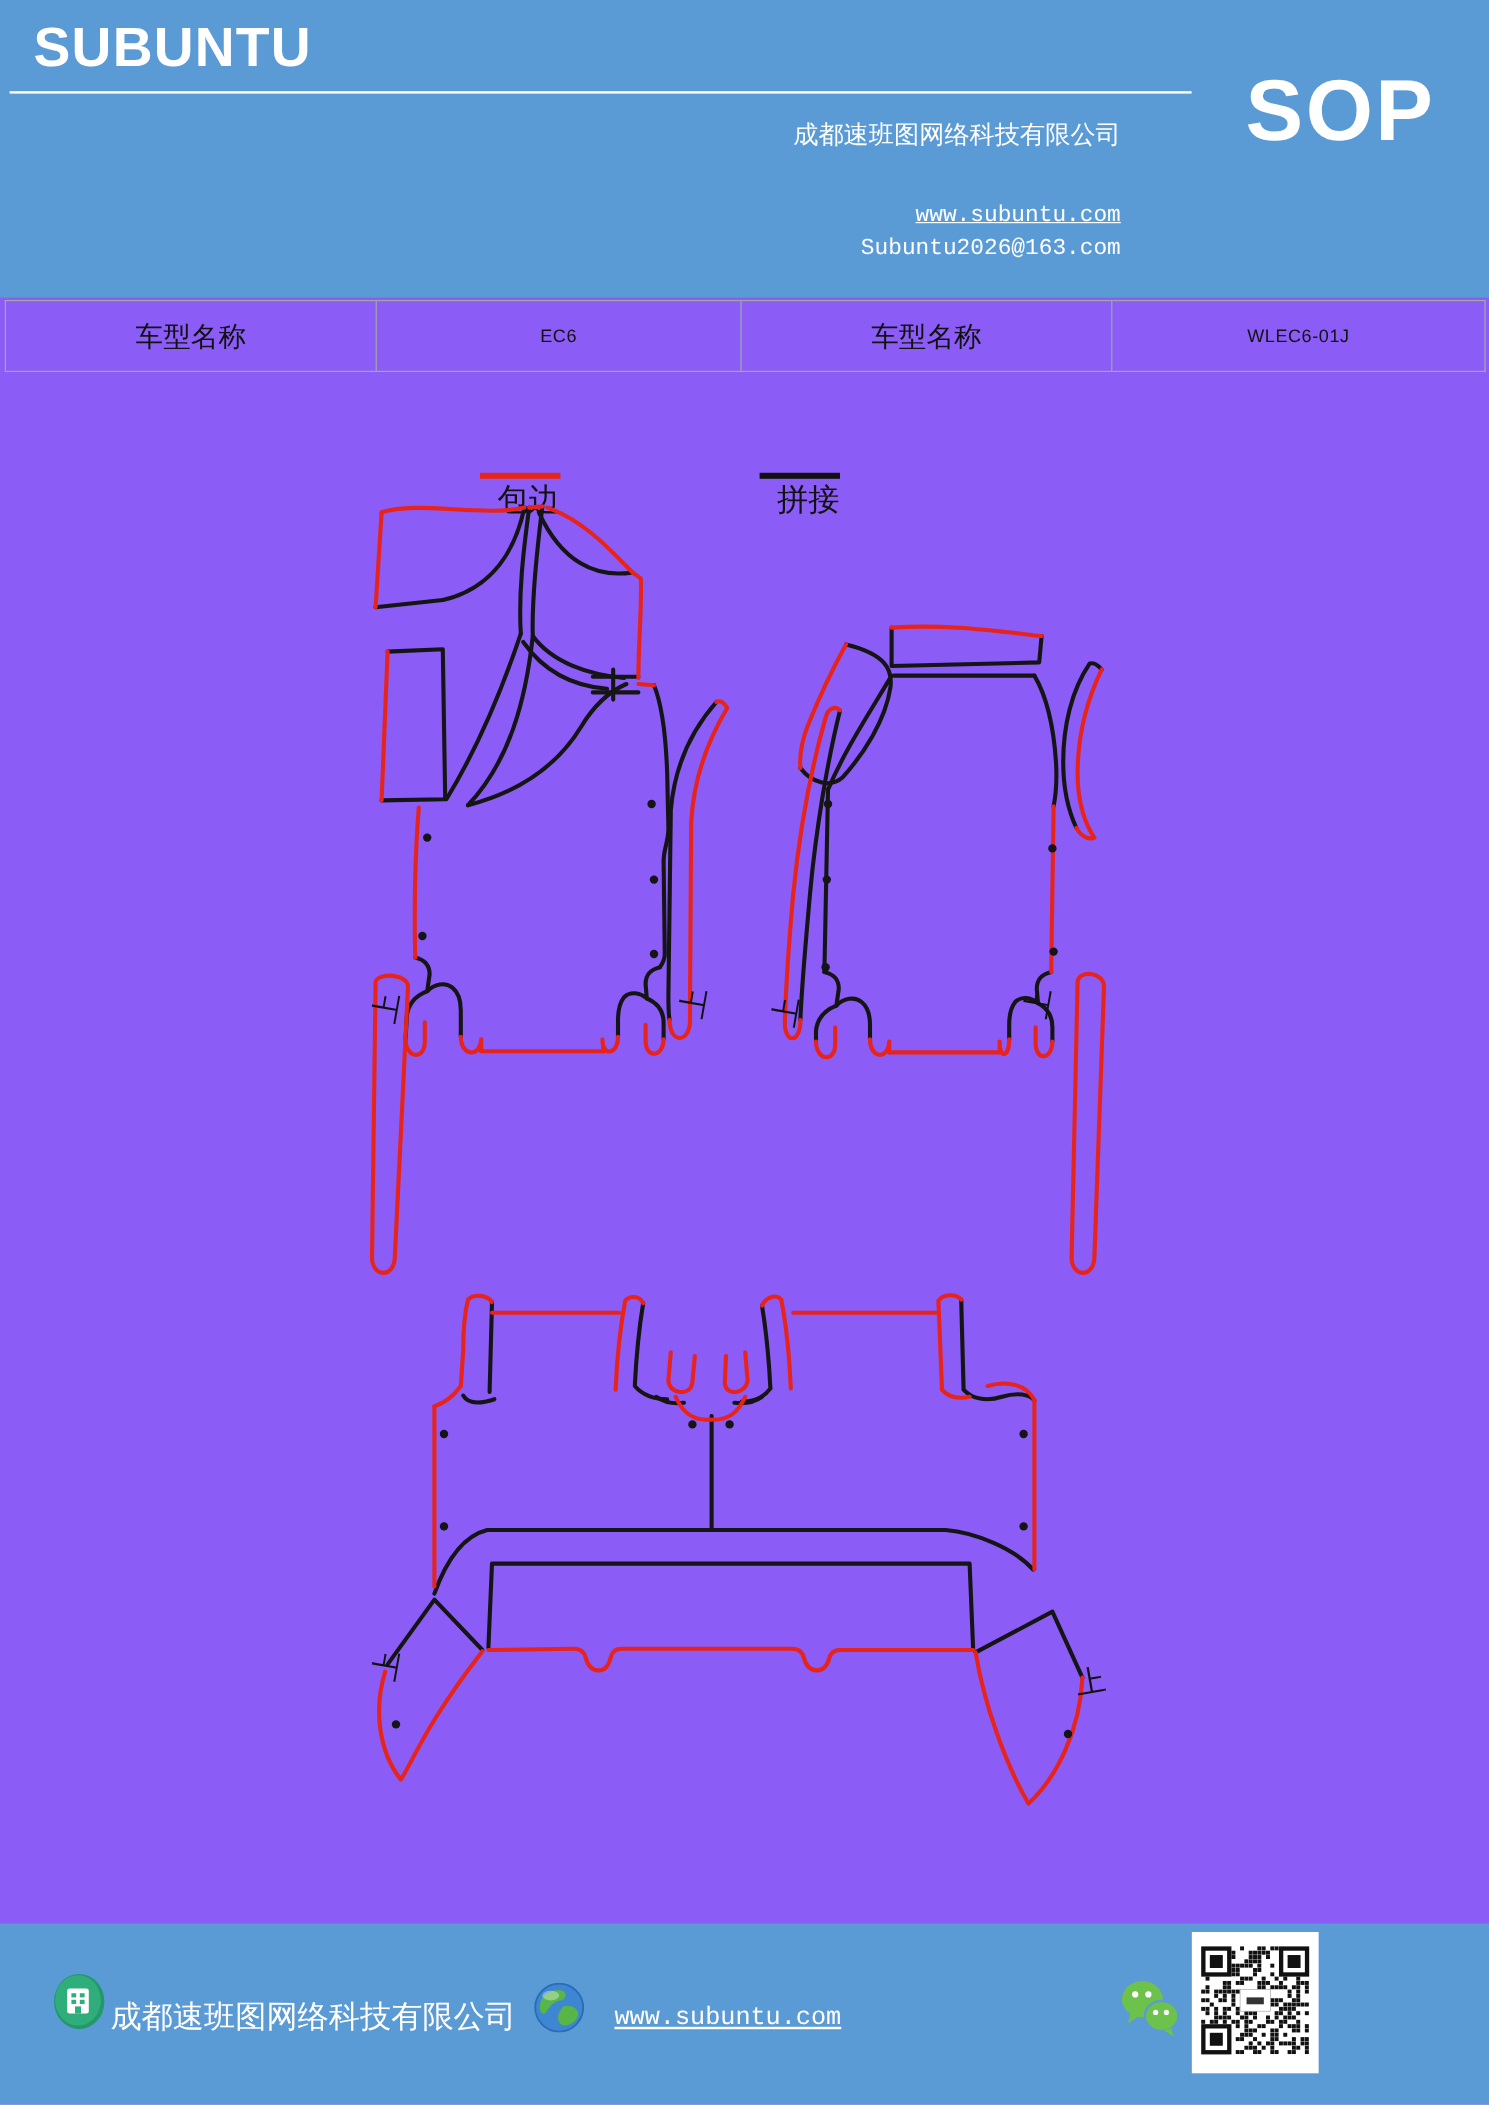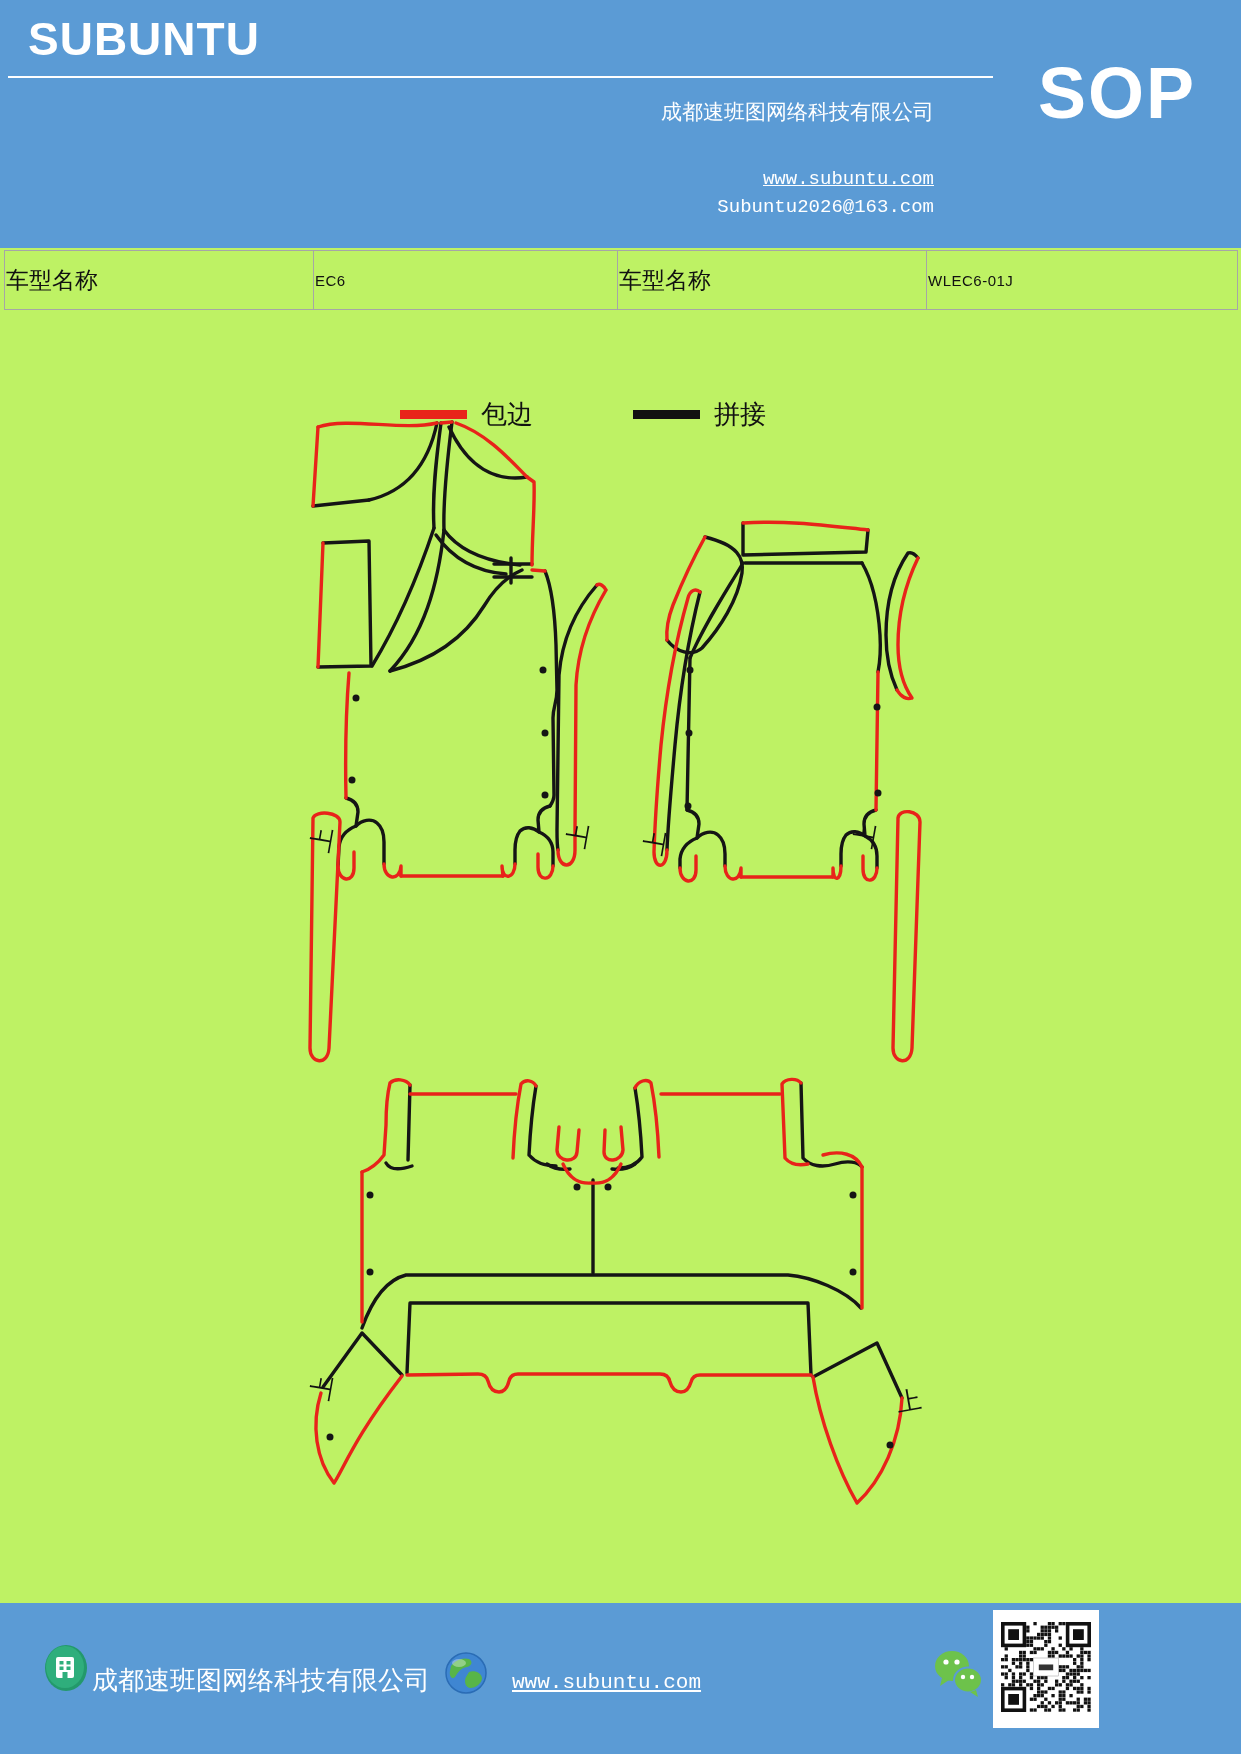--- a/index.html
+++ b/index.html
@@ -1,42 +1,42 @@
 <!DOCTYPE html>
 <html><head>
 <meta charset="utf-8">
 <style>
   html,body{margin:0;padding:0;background:#e8e8e8;}
-  .page{position:relative;width:1241px;height:1754px;background:#bef264;overflow:hidden;
+  .page{position:relative;width:1241px;height:1754px;background:#8b5cf6;overflow:hidden;
         font-family:"Liberation Sans",sans-serif;}
   
   .hdr{position:absolute;left:0;top:0;width:1241px;height:248px;background:#5b9bd5;}
   .brand{position:absolute;left:28px;top:12px;color:#fff;font-size:46px;font-weight:700;
          letter-spacing:1px;font-family:"Liberation Sans",sans-serif;}
   .hdr-rule{position:absolute;left:8px;top:76px;width:985px;height:2px;background:#fff;}
   .doc-title{position:absolute;left:28px;top:128px;color:#fff;font-size:40px;
              font-family:"Liberation Serif",serif;}
   .hdr-co{position:absolute;right:307px;top:98px;color:#fff;font-size:21px;
           font-family:"Liberation Serif",serif;}
   .hdr-url{position:absolute;right:307px;top:168px;color:#fff;font-size:19px;
            font-family:"Liberation Mono","DejaVu Sans Mono",monospace;text-decoration:underline;}
   .hdr-mail{position:absolute;right:307px;top:196px;color:#fff;font-size:19px;
             font-family:"Liberation Mono","DejaVu Sans Mono",monospace;}
   .sop{position:absolute;left:1038px;top:52px;color:#fff;font-size:72px;font-weight:700;
        letter-spacing:2px;}
   
   .info{position:absolute;left:4px;top:250px;width:1233px;border-collapse:collapse;
         table-layout:fixed;}
-  .info td{border:1.6px solid #a6a6a6;height:56px;vertical-align:middle;
+  .info td{border:1.6px solid #a6a6a6;height:56px;text-align:center;vertical-align:middle;
            color:#111;}
   .info td.lab{font-size:23px;font-family:"Liberation Serif",serif;}
   .info td.val{font-size:15px;font-weight:400;letter-spacing:.5px;}
   
   .legend{position:absolute;left:0;top:394px;width:1241px;height:40px;}
-  .leg-item{position:absolute;top:0;height:40px;display:flex;align-items:center;}
+  .leg-item{position:absolute;top:0;height:40px;display:flex;align-items:center;flex-direction:column;}
   .swatch{width:67px;height:9px;margin-right:14px;}
   .swatch.red{background:#e8231a;}
   .swatch.blk{background:#111;}
   .leg-label{font-size:26px;color:#111;font-family:"Liberation Serif",serif;}
   
   .diagram{position:absolute;left:0;top:400px;width:1241px;height:1110px;}
   .diagram path{fill:none;stroke-linecap:round;stroke-linejoin:round;}
   .k{stroke:#151515;stroke-width:3.4px;}
   .r{stroke:#e8231a;stroke-width:3.4px;}
   .dot{fill:#151515;}

